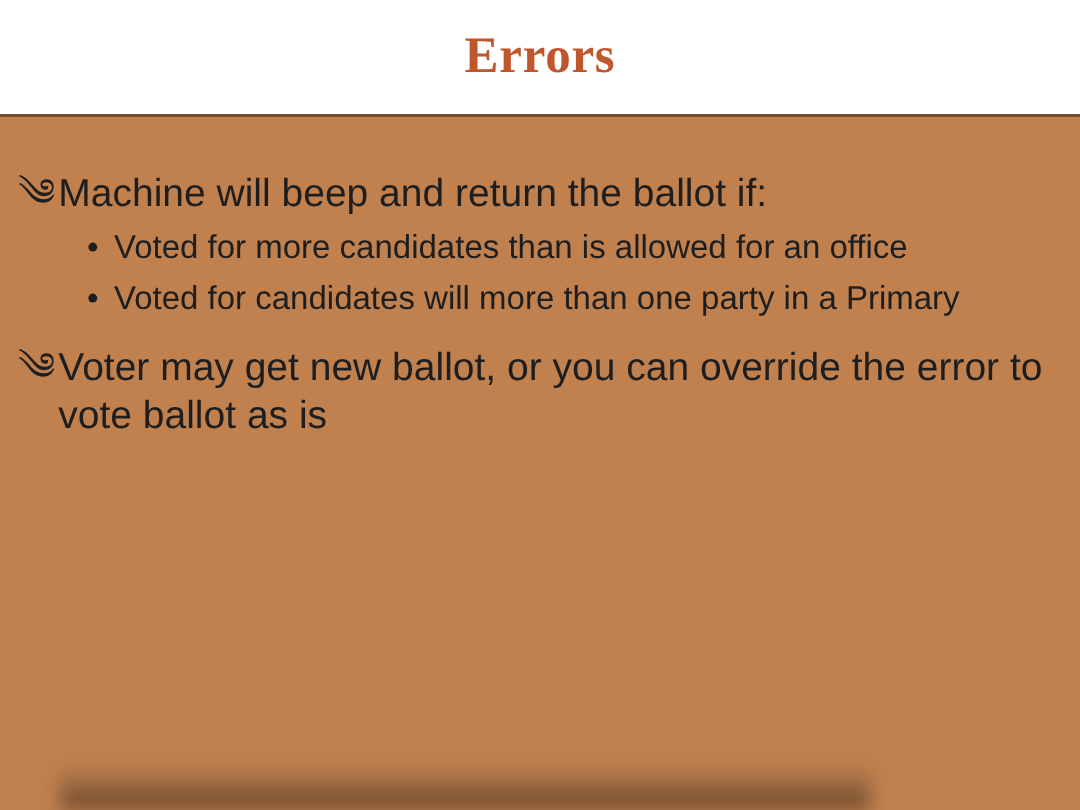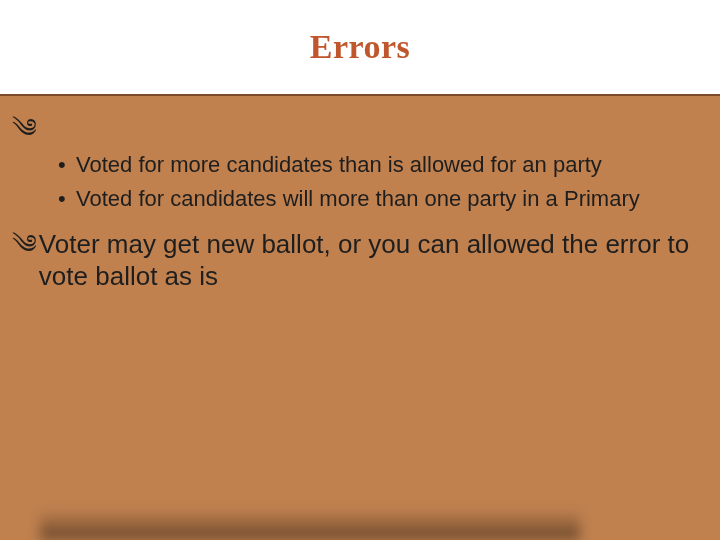--- a/index.html
+++ b/index.html
@@ -8,21 +8,21 @@
     width: 720px;
     height: 540px;
     background: #c0814f;
     position: relative;
   }
   .title-band {
     position: absolute;
     top: 0;
     left: 0;
     right: 0;
-    height: 96px;
+    height: 78px;
     background: #ffffff;
     border-bottom: 2px solid #7a4a2a;
     display: flex;
     align-items: center;
     justify-content: center;
   }
   .title-text {
     font-family: Georgia, 'Times New Roman', serif;
     font-weight: bold;
     font-size: 34px;
@@ -89,34 +89,35 @@
 <div class="slide">
 
   <div class="title-band">
     <div class="title-text">Errors</div>
   </div>
 
   <div class="body">
 
     <div class="level1">
       <span class="bullet">༄</span>
+      <span class="text">Machine will beep and return the ballot if:</span>
     </div>
 
     <div class="level2-group">
       <div class="level2">
         <span class="bullet">•</span>
-        <span class="text">Voted for more candidates than is allowed for an party</span>
+        <span class="text">Voted for more candidates than is allowed for an office</span>
       </div>
       <div class="level2">
         <span class="bullet">•</span>
         <span class="text">Voted for candidates will more than one party in a Primary</span>
       </div>
     </div>
 
     <div class="level1">
       <span class="bullet">༄</span>
-      <span class="text">Voter may get new ballot, or you can allowed the error to vote ballot as is</span>
+      <span class="text">Voter may get new ballot, or you can override the error to vote ballot as is</span>
     </div>
 
   </div>
 
   <div class="footer-shadow"></div>
 </div>
 
 </body></html>

